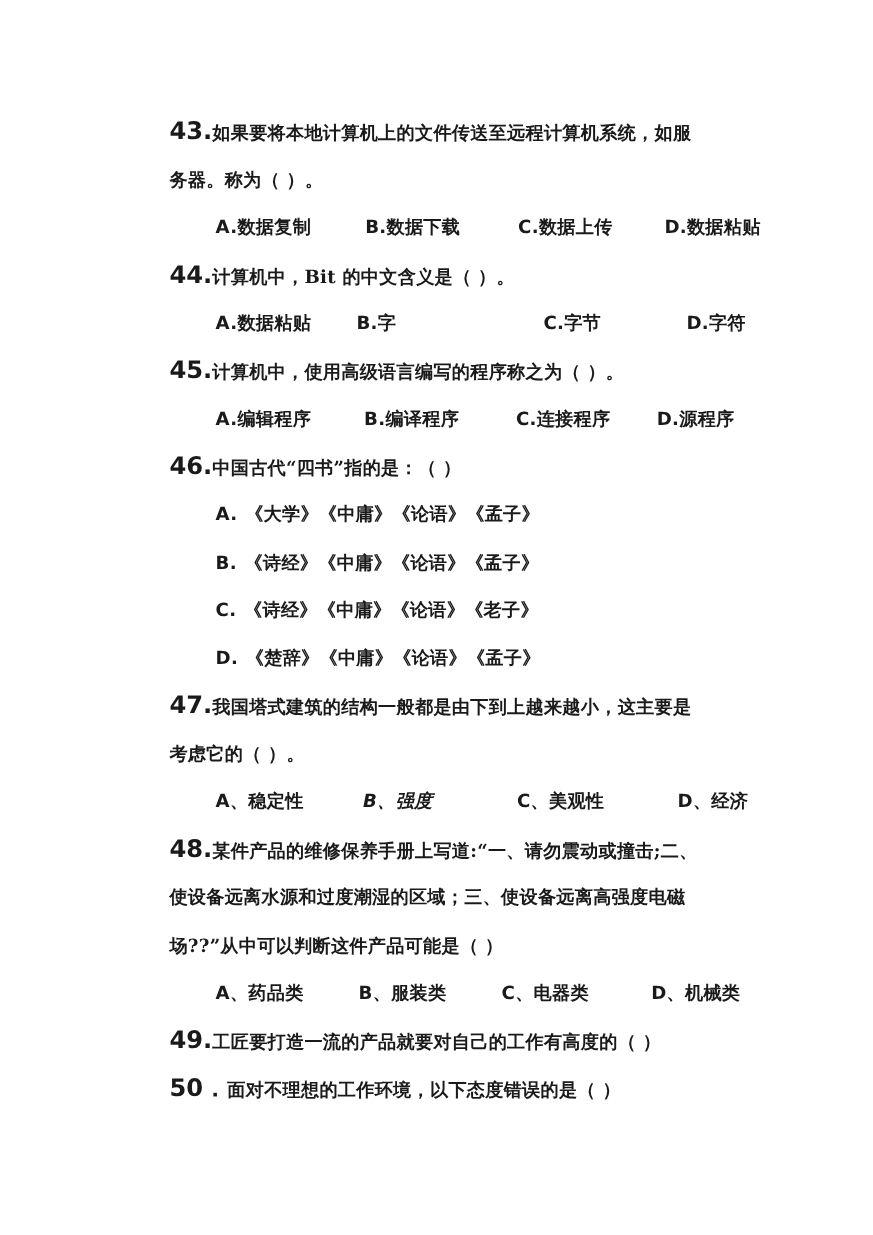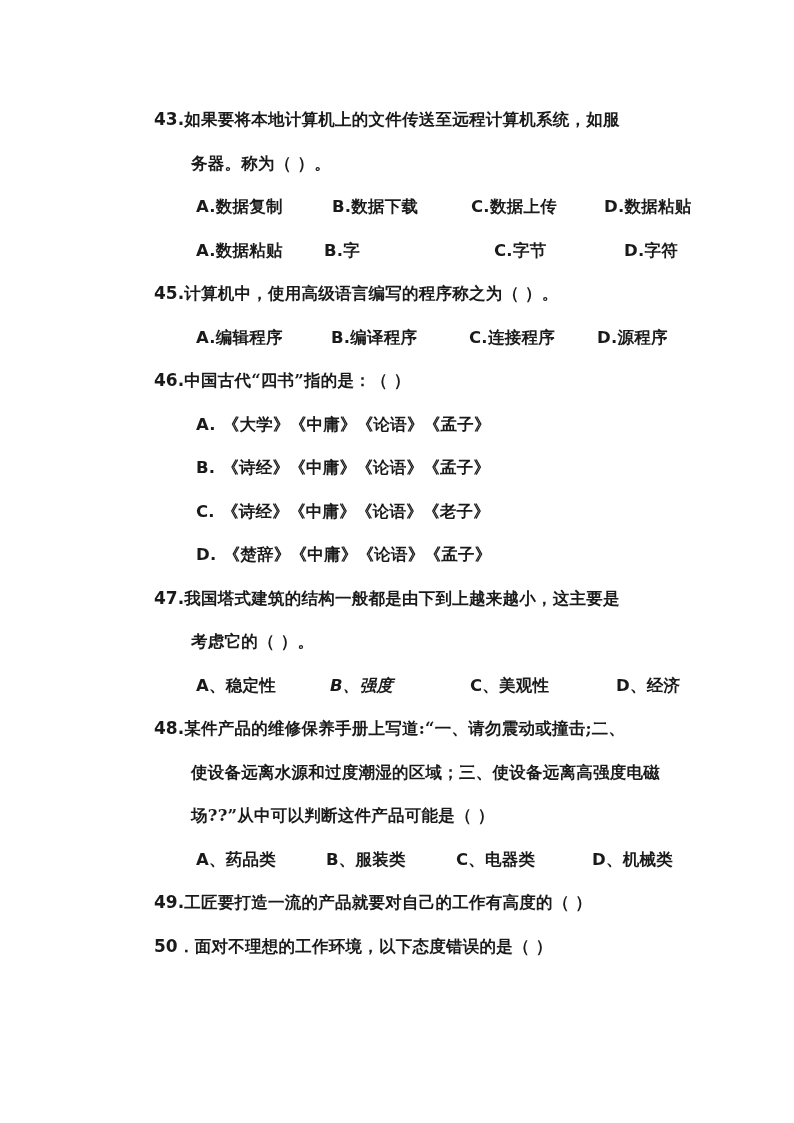--- a/index.html
+++ b/index.html
@@ -37,26 +37,25 @@
     letter-spacing: 0.25px;
     color: #1a1a1a;
     font-family: "DejaVu Serif", "Liberation Serif", serif;
   }
   .qline {
     font-weight: 600;
   }
   .qnum {
     font-family: "DejaVu Sans", "Liberation Sans", sans-serif;
     font-weight: 700;
-    font-size: 17px;
+    font-size: 22px;
     letter-spacing: 0px;
   }
   .cont {
     font-weight: 600;
-    margin-left: 37px;
   }
   .optline {
     font-weight: 600;
     margin-left: 42px;
   }
   .opt {
     display: inline-block;
     font-weight: 600;
   }
   .olabel {
@@ -87,20 +86,21 @@
 </head>
 <body>
 
 <div id="page">
   <div id="content">
 
     <div class="line qline"><span class="qnum">43.</span><span>如果要将本地计算机上的文件传送至远程计算机系统，如服</span></div>
     <div class="line cont">务器。称为（    ）。</div>
     <div class="line optline opts-a"><span class="opt"><span class="olabel">A.</span><span>数据复制</span></span><span class="opt"><span class="olabel">B.</span><span>数据下载</span></span><span class="opt"><span class="olabel">C.</span><span>数据上传</span></span><span class="opt"><span class="olabel">D.</span><span>数据粘贴</span></span></div>
 
+    <div class="line qline"><span class="qnum">44.</span><span>计算机中，Bit 的中文含义是（    ）。</span></div>
     <div class="line optline opts-b"><span class="opt"><span class="olabel">A.</span><span>数据粘贴</span></span><span class="opt"><span class="olabel">B.</span><span>字</span></span><span class="opt"><span class="olabel">C.</span><span>字节</span></span><span class="opt"><span class="olabel">D.</span><span>字符</span></span></div>
 
     <div class="line qline"><span class="qnum">45.</span><span>计算机中，使用高级语言编写的程序称之为（    ）。</span></div>
     <div class="line optline opts-c"><span class="opt"><span class="olabel">A.</span><span>编辑程序</span></span><span class="opt"><span class="olabel">B.</span><span>编译程序</span></span><span class="opt"><span class="olabel">C.</span><span>连接程序</span></span><span class="opt"><span class="olabel">D.</span><span>源程序</span></span></div>
 
     <div class="line qline"><span class="qnum">46.</span><span>中国古代“四书”指的是：（    ）</span></div>
     <div class="line optline book-line"><span class="opt"><span class="olabel">A.</span><span>《大学》《中庸》《论语》《孟子》</span></span></div>
     <div class="line optline book-line"><span class="opt"><span class="olabel">B.</span><span>《诗经》《中庸》《论语》《孟子》</span></span></div>
     <div class="line optline book-line"><span class="opt"><span class="olabel">C.</span><span>《诗经》《中庸》《论语》《老子》</span></span></div>
     <div class="line optline book-line"><span class="opt"><span class="olabel">D.</span><span>《楚辞》《中庸》《论语》《孟子》</span></span></div>

